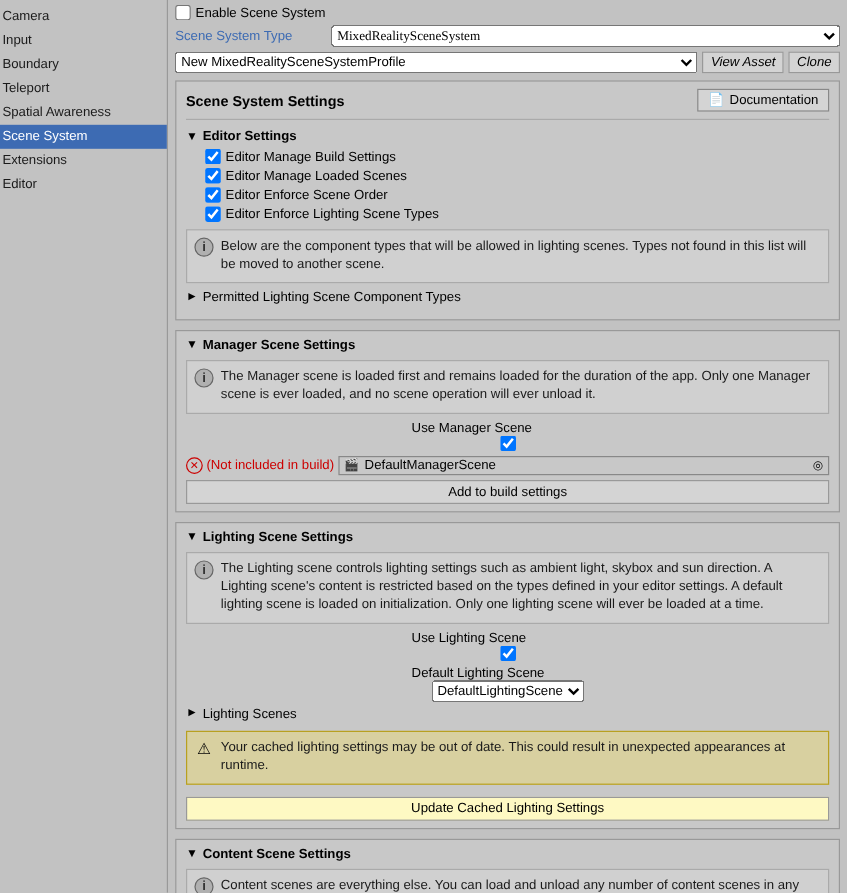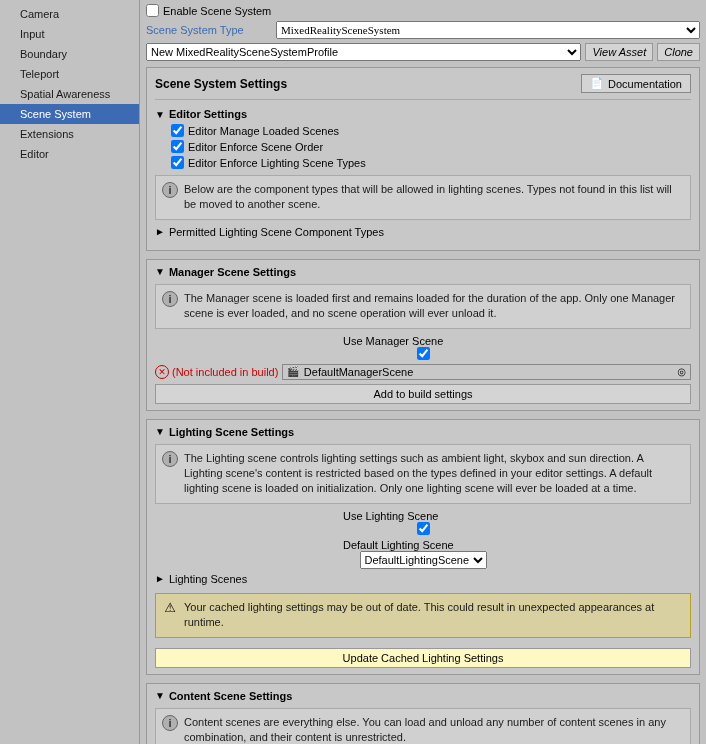--- a/index.html
+++ b/index.html
@@ -15,21 +15,21 @@
 
     
     .sidebar {
       width: 140px;
       min-width: 140px;
       background: #c2c2c2;
       border-right: 1px solid #999;
       padding: 4px 0;
     }
     .sidebar-item {
-      padding: 4px 20px;
+      padding: 4px 2px;
       cursor: pointer;
       color: #1a1a1a;
       white-space: nowrap;
     }
     .sidebar-item.active {
       background: #3d6bb3;
       color: white;
     }
 
     
@@ -370,20 +370,24 @@
     </div>
     <hr class="divider">
 
     <div class="subsection">
       <div class="subsection-header">
         <span class="arrow">▼</span>
         <span>Editor Settings</span>
       </div>
       <div class="checkbox-row">
         <input type="checkbox" checked="" style="">
+        <label>Editor Manage Build Settings</label>
+      </div>
+      <div class="checkbox-row">
+        <input type="checkbox" checked="" style="">
         <label>Editor Manage Loaded Scenes</label>
       </div>
       <div class="checkbox-row">
         <input type="checkbox" checked="" style="">
         <label>Editor Enforce Scene Order</label>
       </div>
       <div class="checkbox-row">
         <input type="checkbox" checked="" style="">
         <label>Editor Enforce Lighting Scene Types</label>
       </div>

